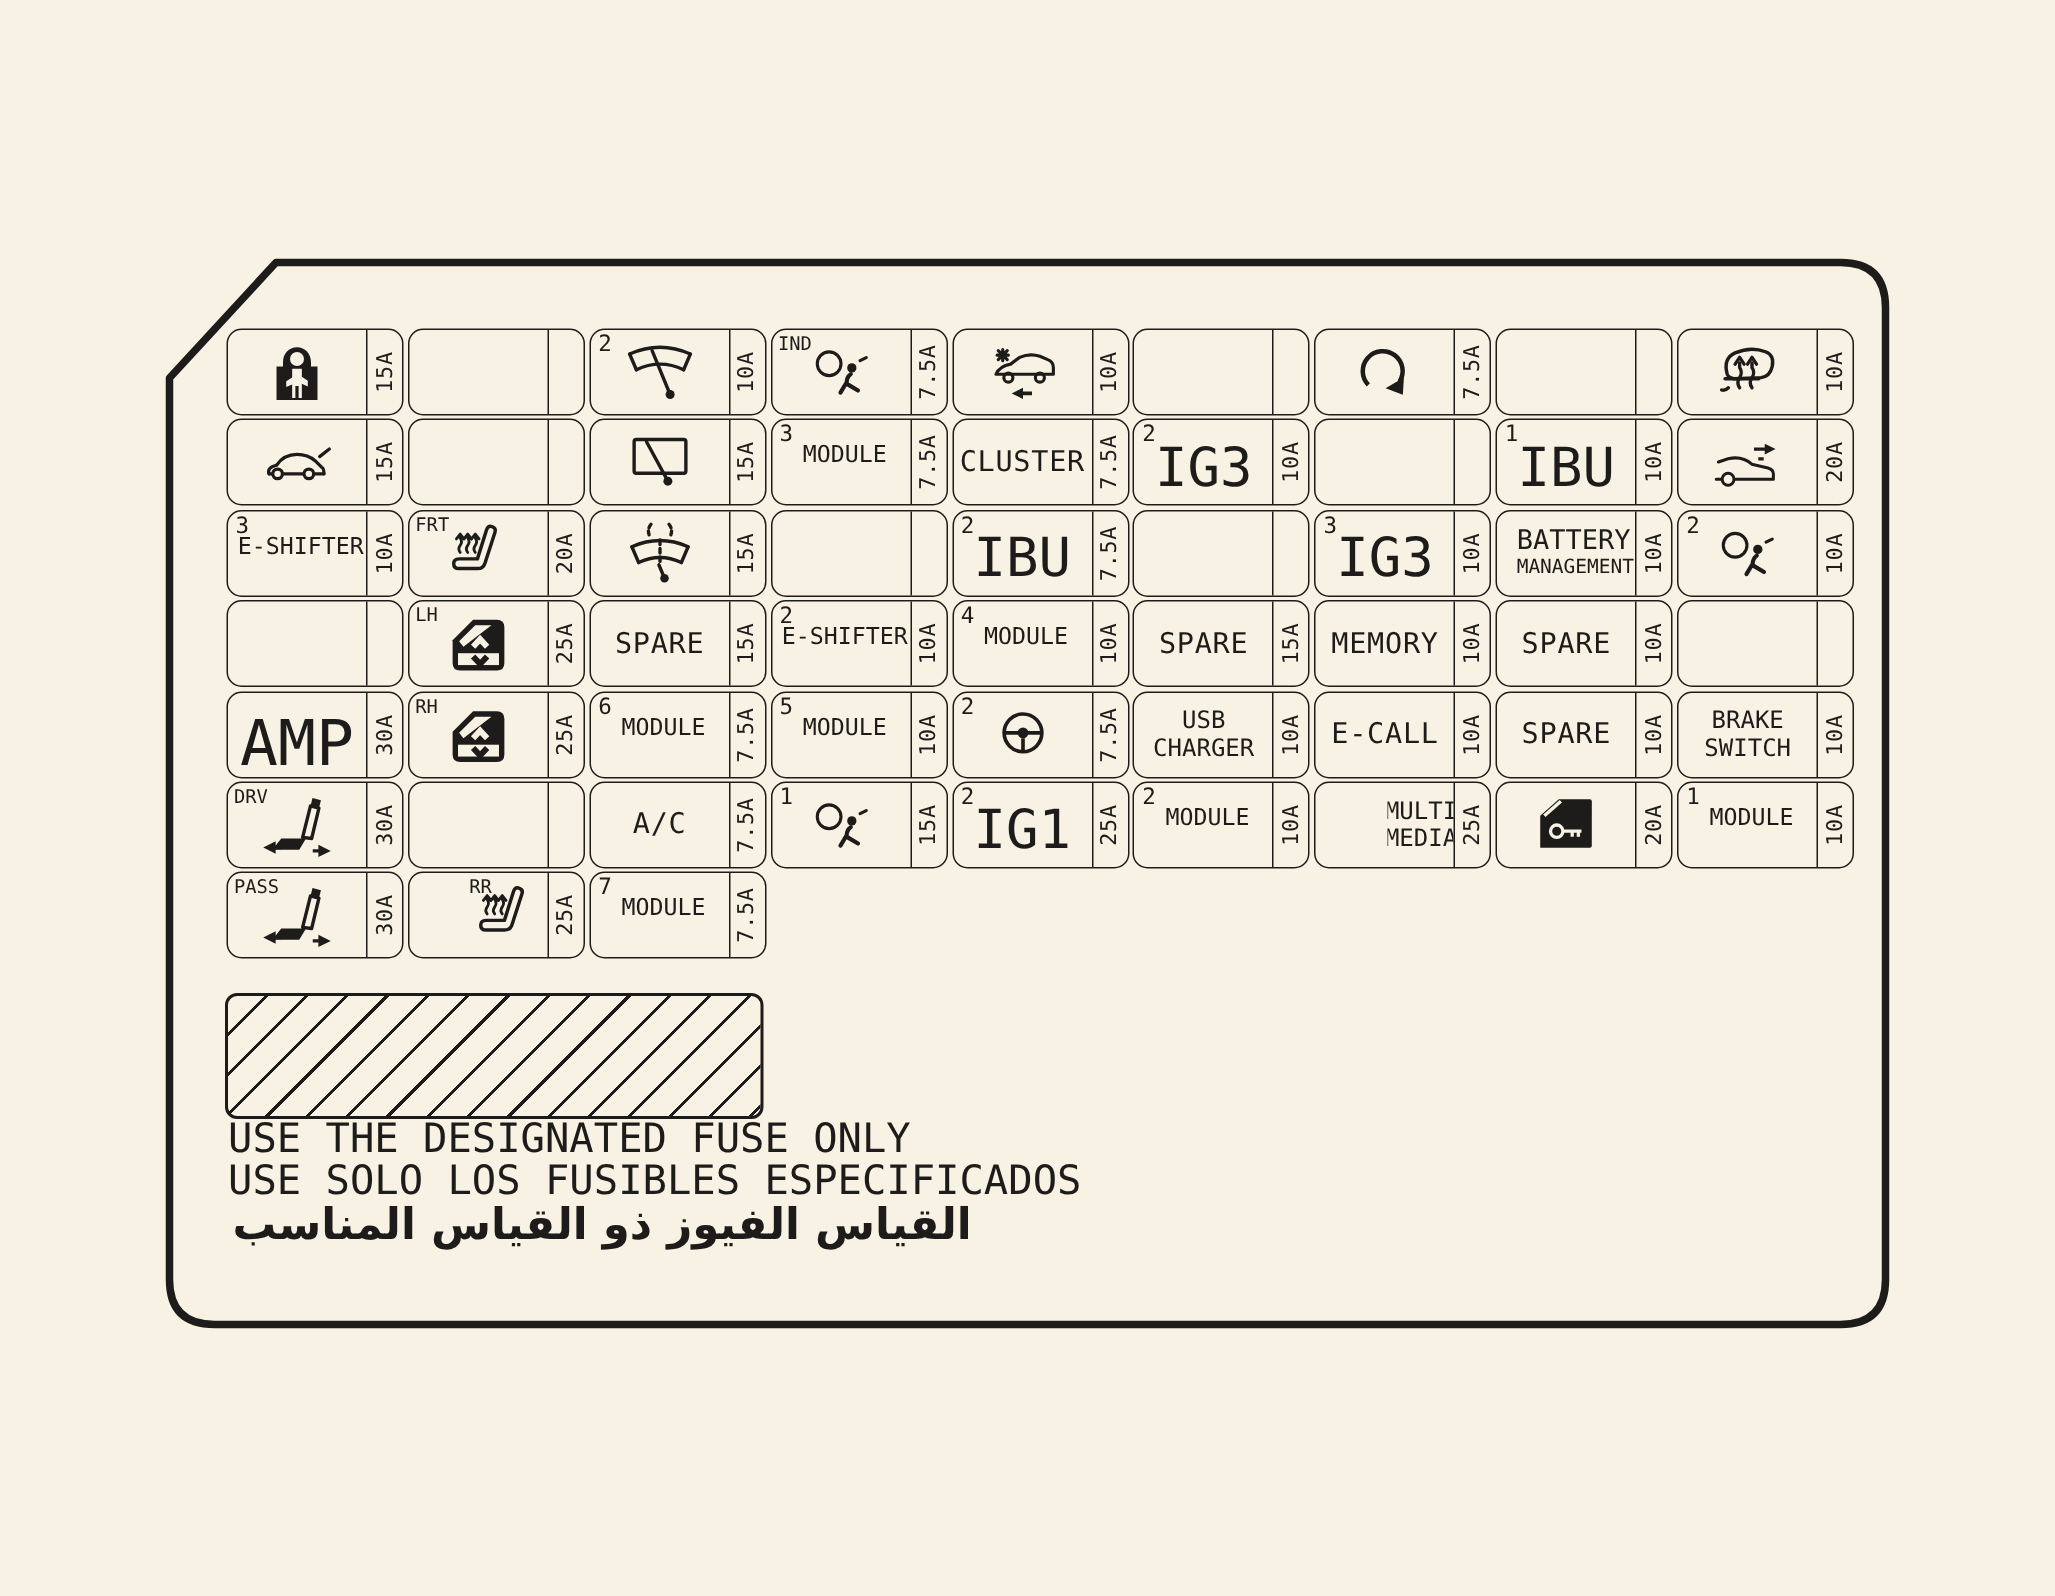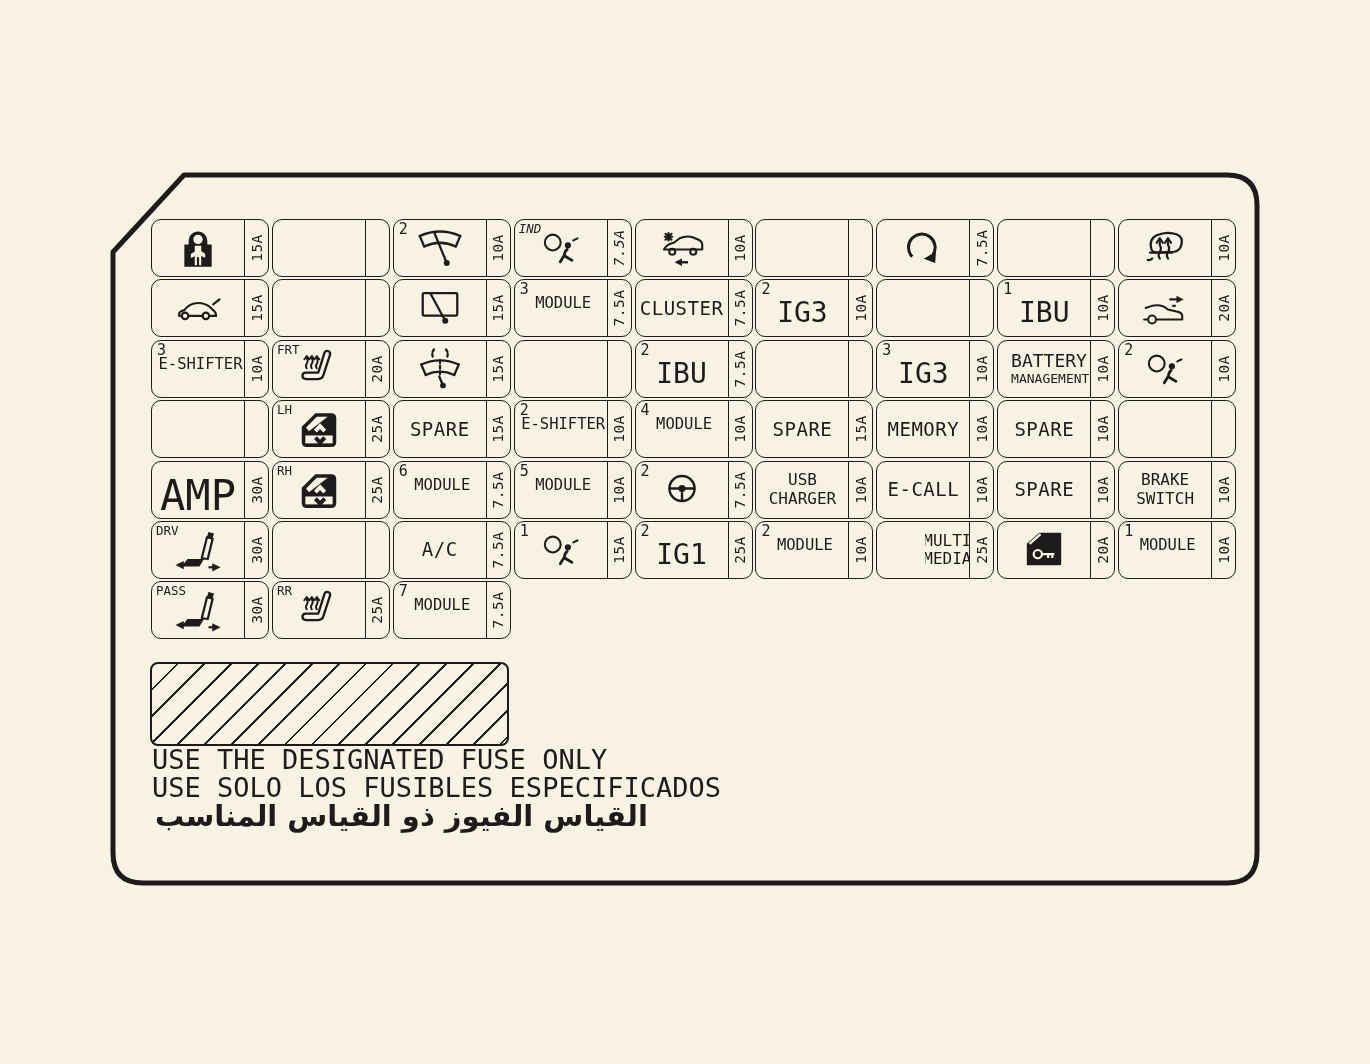--- a/index.html
+++ b/index.html
@@ -13,21 +13,21 @@
 .strip{width:23px;flex:0 0 23px;border-left:1.8px solid var(--ink);position:relative;}
 .amp{position:absolute;left:50%;top:50%;transform:translate(-50%,-50%) rotate(-90deg);font-size:14.5px;letter-spacing:.5px;white-space:nowrap;}
 .tag{position:absolute;top:1px;left:4px;font-size:12.5px;z-index:2;}
 .corner{position:absolute;top:0;left:5px;font-size:15px;z-index:2;}
 .lines{display:flex;flex-direction:column;align-items:center;line-height:1.12;text-align:center;}
 .lines.left{align-self:flex-start;align-items:flex-start;text-align:left;margin:15px 0 0 5px;}
 .lines.left-c{align-items:flex-start;text-align:left;margin-left:12px;}
 .v-sm{font-size:15.5px;}
 .v-sm2{font-size:16px;line-height:1.15;}
 .v-md{font-size:19px;letter-spacing:.5px;}
-.v-lg{font-size:28px;margin-top:9px;}
+.v-lg{font-size:36px;margin-top:9px;}
 .v-xl{font-size:42px;margin-top:12px;}
 .v-bm span:first-child{font-size:18px;}
 .v-bm span:last-child{font-size:13px;}
 .ic{display:block;color:var(--ink);width:52px;height:44px;}
 svg[data-icon="child-lock"]{width:46px;height:50px;}
 svg[data-icon="wiper-front"],svg[data-icon="washer"]{width:54px;height:48px;}
 svg[data-icon="wiper-rear"]{width:52px;height:48px;}
 svg[data-icon="car-crash"]{width:58px;height:48px;}
 svg[data-icon="circular-arrow"]{width:46px;height:46px;}
 svg[data-icon="defrost-rear"]{width:50px;height:48px;}
@@ -191,21 +191,21 @@
         <div class="cbody">
           <span class="corner">2</span>
           <svg class="ic" data-icon="wiper-front">
             <use href="#i-wiper-front"></use>
           </svg>
         </div>
         <div class="strip">
           <span class="amp">10A</span>
         </div>
       </div>
-      <div class="cell" style="grid-area: 1 / 4; font-style: italic;">
+      <div class="cell" style="grid-area: 1 / 4;">
         <div class="cbody">
           <span class="tag">IND</span>
           <svg class="ic" data-icon="airbag">
             <use href="#i-airbag"></use>
           </svg>
         </div>
         <div class="strip">
           <span class="amp">7.5A</span>
         </div>
       </div>
@@ -683,21 +683,21 @@
         <div class="cbody">
           <span class="tag">PASS</span>
           <svg class="ic" data-icon="seat-power">
             <use href="#i-seat-power"></use>
           </svg>
         </div>
         <div class="strip">
           <span class="amp">30A</span>
         </div>
       </div>
-      <div class="cell" style="grid-area: 7 / 2;">
+      <div class="cell" style="grid-area: 7 / 2; padding-left: 36px;">
         <div class="cbody">
           <span class="tag">RR</span>
           <svg class="ic" data-icon="seat-heated">
             <use href="#i-seat-heated"></use>
           </svg>
         </div>
         <div class="strip">
           <span class="amp">25A</span>
         </div>
       </div>

